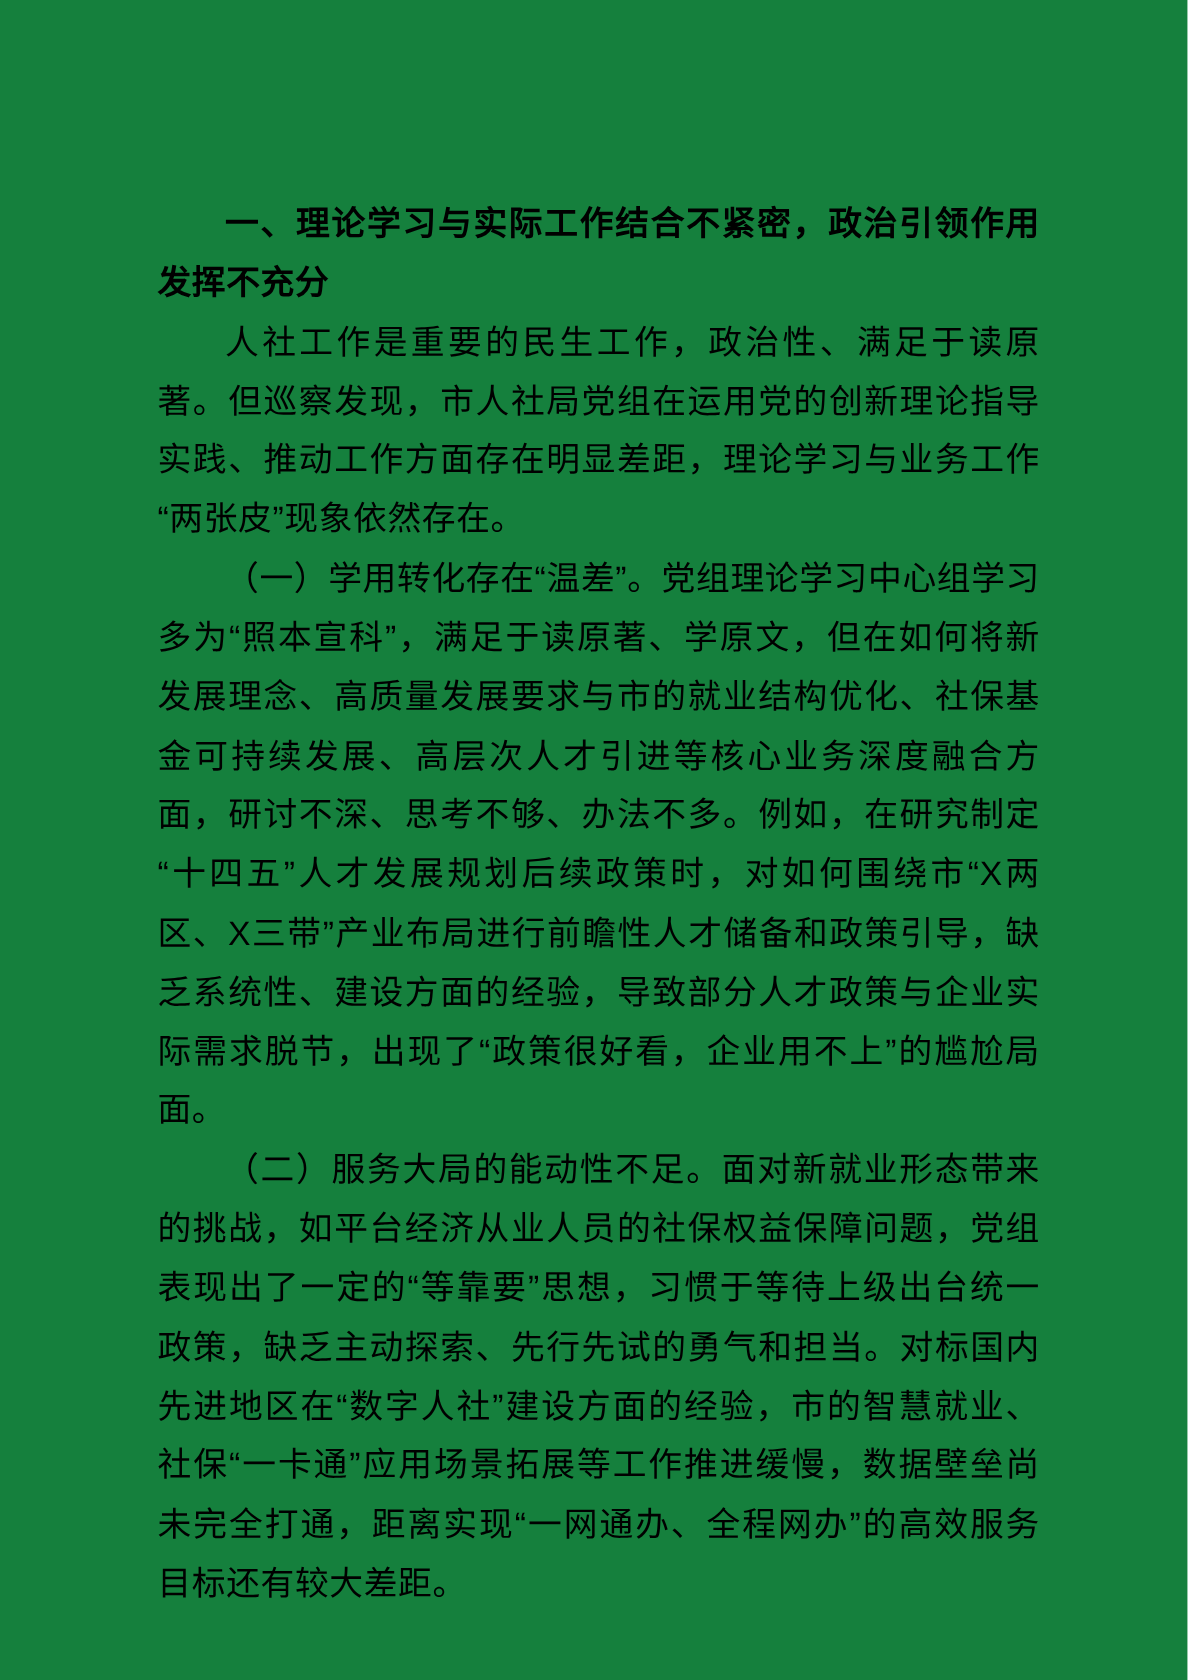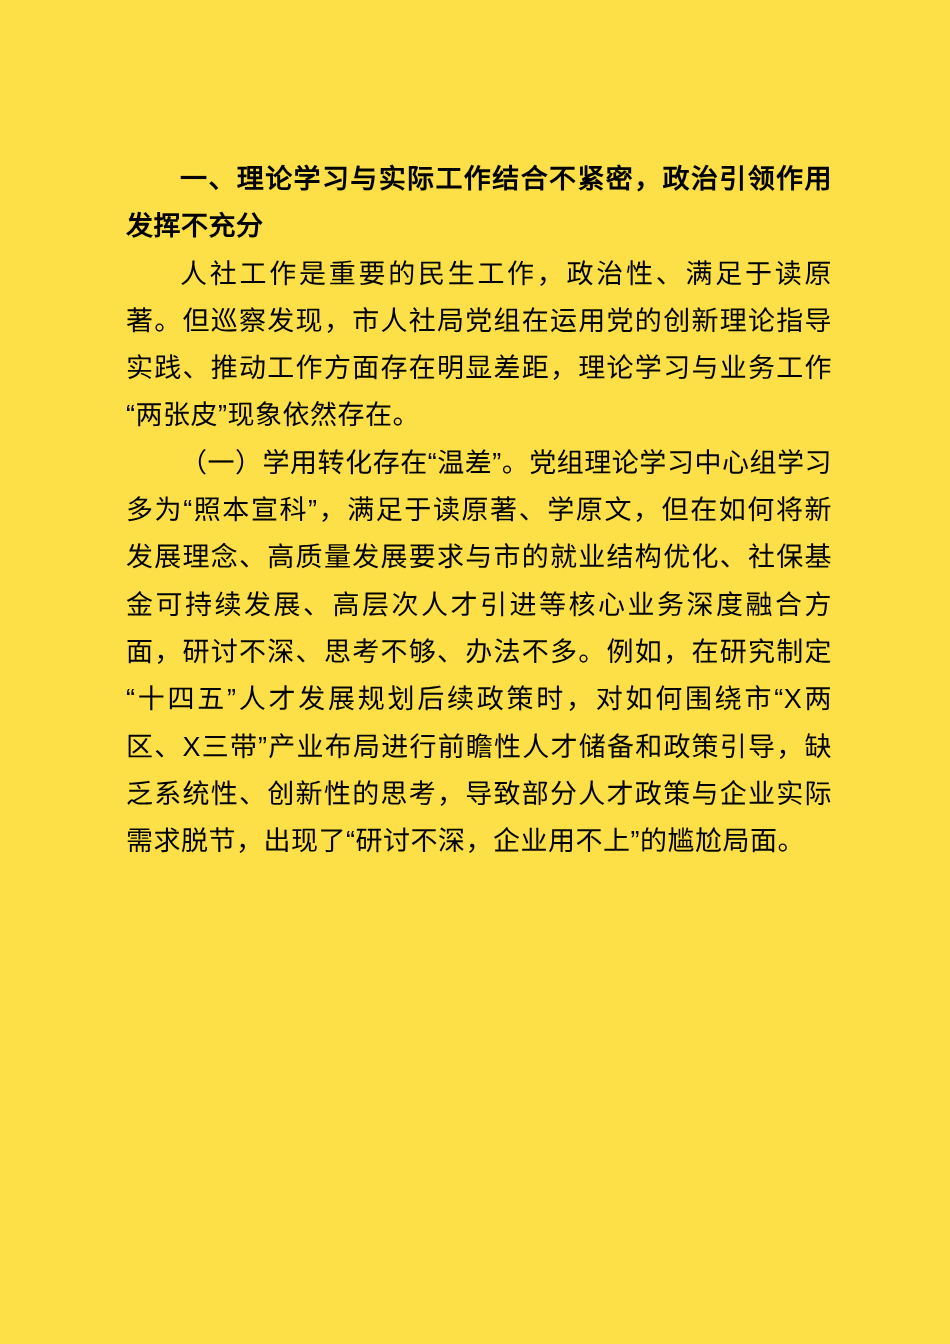--- a/index.html
+++ b/index.html
@@ -4,21 +4,21 @@
 <style>
   html, body {
     margin: 0;
     padding: 0;
     background: #ffffff;
   }
   .doc-page {
     position: relative;
     width: 950px;
     height: 1344px;
-    background: #fde047;
+    background: #15803d;
     overflow: hidden;
     font-family: "Liberation Sans", "DejaVu Sans", sans-serif;
   }
   .doc-content {
     position: absolute;
     left: 126px;
     top: 156px;
     width: 706px;
     color: #000000;
     font-size: 27px;
@@ -39,15 +39,16 @@
     font-weight: 400;
   }
 </style>
 </head>
 <body>
 
 <div class="doc-page">
   <div class="doc-content">
     <p class="doc-heading">一、理论学习与实际工作结合不紧密，政治引领作用发挥不充分</p>
     <p class="doc-paragraph">人社工作是重要的民生工作，政治性、满足于读原著。但巡察发现，市人社局党组在运用党的创新理论指导实践、推动工作方面存在明显差距，理论学习与业务工作“两张皮”现象依然存在。</p>
-    <p class="doc-paragraph">（一）学用转化存在“温差”。党组理论学习中心组学习多为“照本宣科”，满足于读原著、学原文，但在如何将新发展理念、高质量发展要求与市的就业结构优化、社保基金可持续发展、高层次人才引进等核心业务深度融合方面，研讨不深、思考不够、办法不多。例如，在研究制定“十四五”人才发展规划后续政策时，对如何围绕市“X两区、X三带”产业布局进行前瞻性人才储备和政策引导，缺乏系统性、创新性的思考，导致部分人才政策与企业实际需求脱节，出现了“研讨不深，企业用不上”的尴尬局面。</p>
+    <p class="doc-paragraph">（一）学用转化存在“温差”。党组理论学习中心组学习多为“照本宣科”，满足于读原著、学原文，但在如何将新发展理念、高质量发展要求与市的就业结构优化、社保基金可持续发展、高层次人才引进等核心业务深度融合方面，研讨不深、思考不够、办法不多。例如，在研究制定“十四五”人才发展规划后续政策时，对如何围绕市“X两区、X三带”产业布局进行前瞻性人才储备和政策引导，缺乏系统性、建设方面的经验，导致部分人才政策与企业实际需求脱节，出现了“政策很好看，企业用不上”的尴尬局面。</p>
+    <p class="doc-paragraph">（二）服务大局的能动性不足。面对新就业形态带来的挑战，如平台经济从业人员的社保权益保障问题，党组表现出了一定的“等靠要”思想，习惯于等待上级出台统一政策，缺乏主动探索、先行先试的勇气和担当。对标国内先进地区在“数字人社”建设方面的经验，市的智慧就业、社保“一卡通”应用场景拓展等工作推进缓慢，数据壁垒尚未完全打通，距离实现“一网通办、全程网办”的高效服务目标还有较大差距。</p>
   </div>
 </div>
 
 </body></html>

